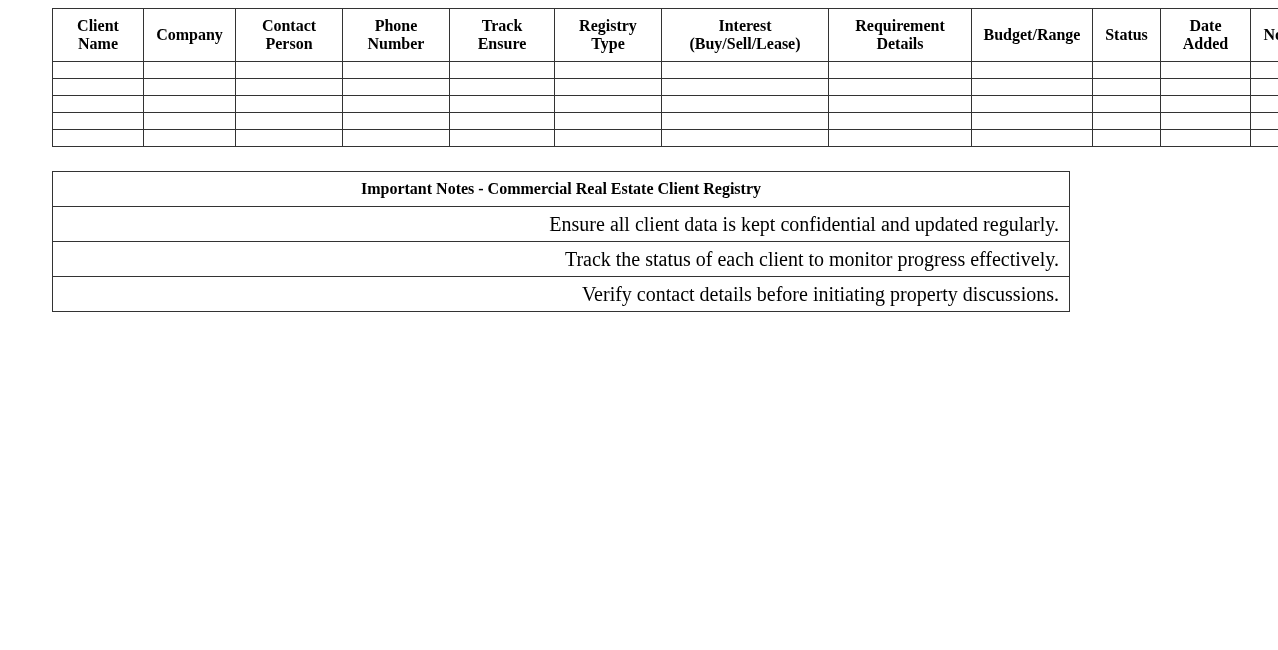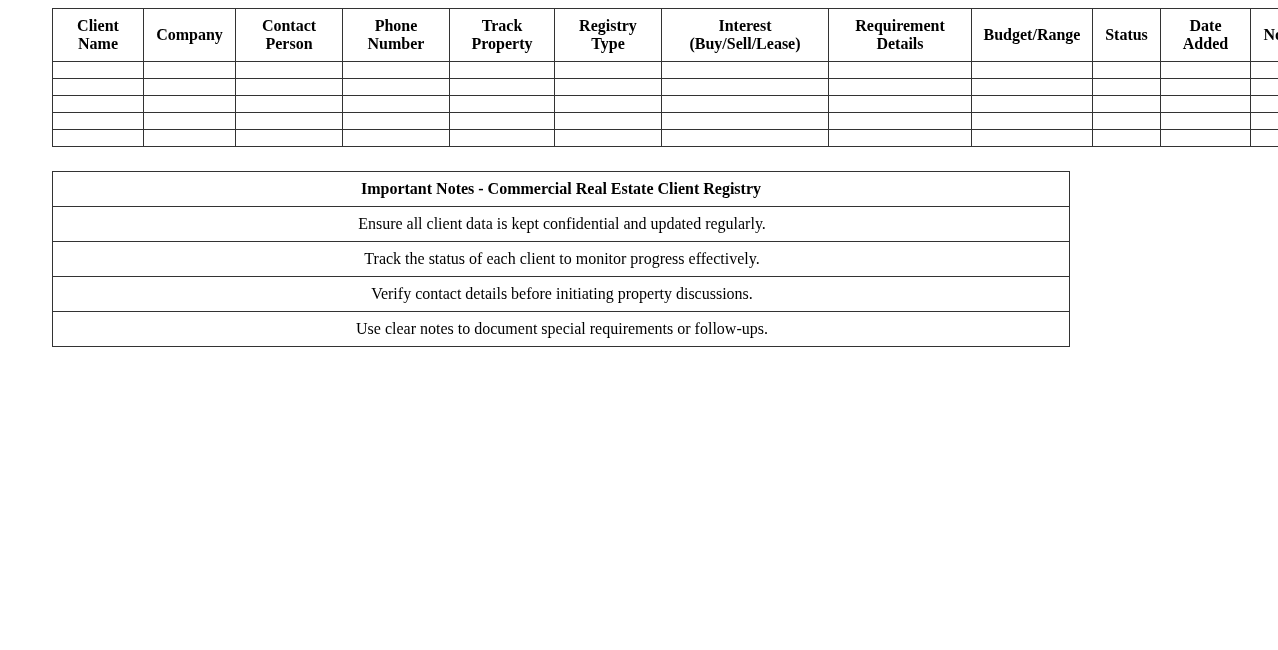--- a/index.html
+++ b/index.html
@@ -5,21 +5,21 @@
   html, body { margin: 0; padding: 0; background: #ffffff; }
   body { width: 1278px; height: 650px; position: relative; font-family: "Liberation Serif", serif; color: #000; }
   table { border-collapse: collapse; margin-left: 44px; }
   #registry { position: absolute; left: 8px; top: 8px; width: 1262px; table-layout: fixed; }
   #registry th, #registry td { border: 1px solid #333; padding: 0; }
   #registry th { height: 52px; font-weight: bold; font-size: 16px; line-height: 18px; text-align: center; vertical-align: middle; padding: 0 4px; }
   #registry td { height: 16px; }
   #notes { position: absolute; left: 8px; top: 171px; width: 1018px; }
   #notes th, #notes td { border: 1px solid #333; }
   #notes th { height: 34px; font-size: 16px; font-weight: bold; text-align: center; padding: 0; }
-  #notes td { height: 34px; font-size: 16px; text-align: center; padding: 0 10px 0 12px; }
+  #notes td { height: 34px; font-size: 20px; text-align: right; padding: 0 10px 0 12px; }
 </style>
 </head>
 <body>
 
 <table id="registry">
   <colgroup id="registry-cols">
       <col style="width: 91px;">
       <col style="width: 92px;">
       <col style="width: 107px;">
       <col style="width: 107px;">
@@ -31,21 +31,21 @@
       <col style="width: 68px;">
       <col style="width: 90px;">
       <col style="width: 64px;">
     </colgroup>
   <thead>
     <tr id="registry-head">
         <th><span>Client</span><br><span>Name</span></th>
         <th><span>Company</span></th>
         <th><span>Contact</span><br><span>Person</span></th>
         <th><span>Phone</span><br><span>Number</span></th>
-        <th><span>Track</span><br><span>Property</span></th>
+        <th><span>Track</span><br><span>Ensure</span></th>
         <th><span>Registry</span><br><span>Type</span></th>
         <th><span>Interest</span><br><span>(Buy/Sell/Lease)</span></th>
         <th><span>Requirement</span><br><span>Details</span></th>
         <th><span>Budget/Range</span></th>
         <th><span>Status</span></th>
         <th><span>Date</span><br><span>Added</span></th>
         <th><span>Notes</span></th>
       </tr>
   </thead>
   <tbody id="registry-body">
@@ -131,17 +131,14 @@
   <tbody>
     <tr>
         <td>Ensure all client data is kept confidential and updated regularly.</td>
       </tr>
     <tr>
         <td>Track the status of each client to monitor progress effectively.</td>
       </tr>
     <tr>
         <td>Verify contact details before initiating property discussions.</td>
       </tr>
-    <tr>
-        <td>Use clear notes to document special requirements or follow-ups.</td>
-      </tr>
   </tbody>
 </table>
 
 </body></html>

